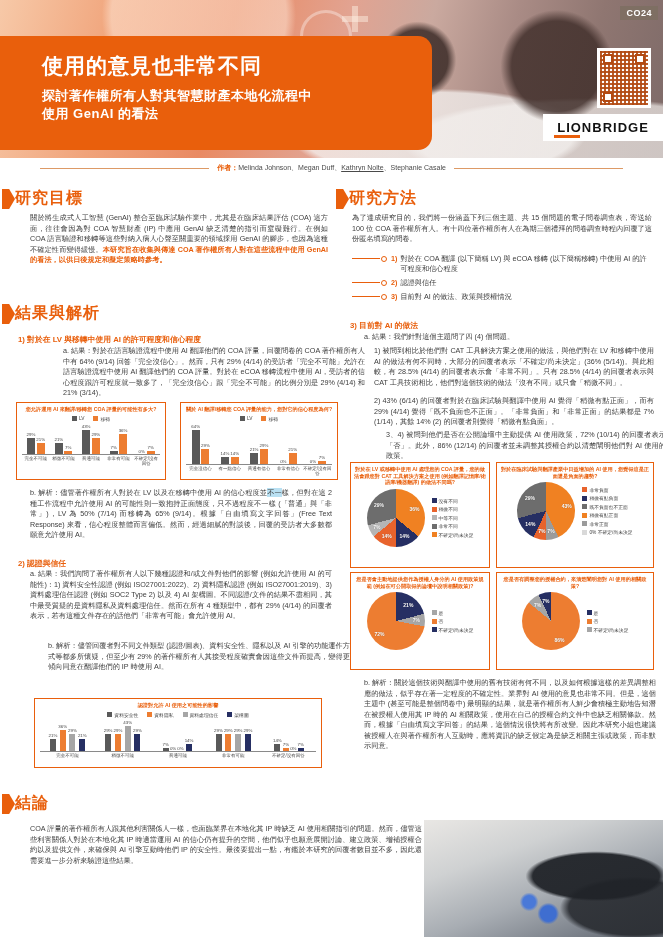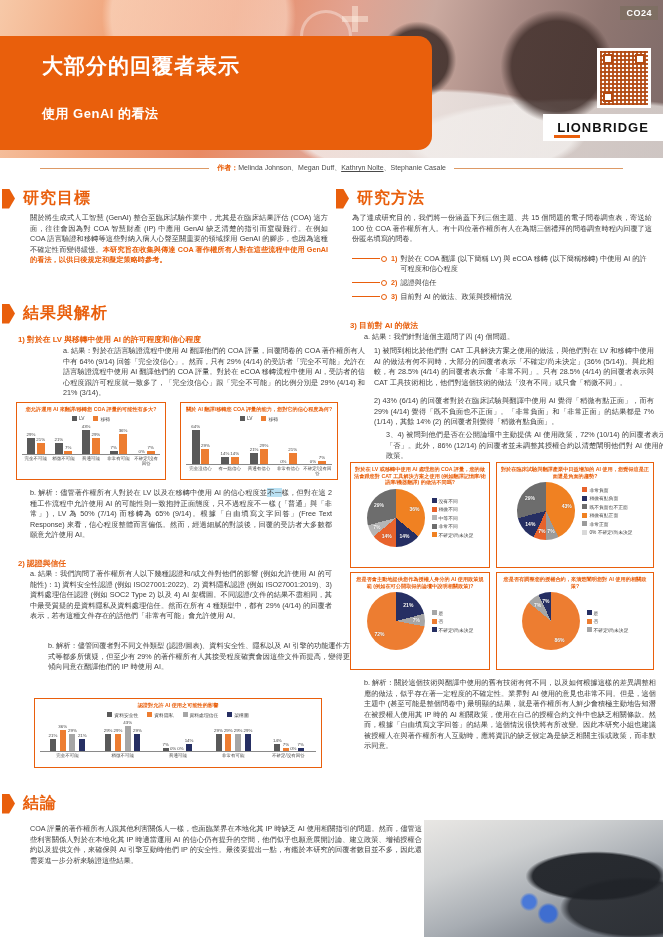--- a/index.html
+++ b/index.html
@@ -34,21 +34,21 @@
   .logo{position:absolute;right:0;top:114px;width:120px;height:27px;background:#fff;
     display:flex;align-items:center;justify-content:center;font-size:13px;font-weight:bold;
     letter-spacing:1px;color:#121212;}
   .lb-bar{position:absolute;left:11px;bottom:3px;width:26px;height:3px;background:#E95F0C;}
   
   .authors-row{position:absolute;left:40px;right:40px;top:163px;display:flex;align-items:center;gap:8px;
     font-size:7px;color:#4a4a4a;}
   .rule{flex:1;border-top:1px solid #dd9a66;height:0;}
   .author-link{text-decoration:underline;}
   
-  .sec-h{display:flex;align-items:center;gap:8px;}
+  .sec-h{display:flex;align-items:flex-end;gap:0;}
   .sec-arrow{width:13px;height:20px;background:#E95F0C;
     clip-path:polygon(0 0,55% 0,100% 50%,55% 100%,0 100%);flex:none;}
   .sec-title{color:#E95F0C;font-weight:bold;font-size:16px;letter-spacing:1px;}
   
   .p{font-size:7.2px;line-height:1.46;text-align:justify;color:#3c3c3c;}
   .hl{color:#E95F0C;font-weight:bold;}
   .sel{background:#b9e0f2;}
   .subhead{color:#E95F0C;font-weight:bold;font-size:7.8px;}
   .m-item{display:flex;align-items:flex-start;margin-bottom:4px;font-size:7.2px;line-height:1.4;}
   .m-line{width:28px;border-top:1px solid #E95F0C;margin-top:4px;flex:none;}
@@ -89,22 +89,22 @@
 <body>
 
 <div class="poster">
 
   <div class="hero">
     <div class="hero-ring"></div>
     <div class="hero-plus-v"></div>
     <div class="hero-plus-h"></div>
     <div class="code-badge">CO24</div>
     <div class="title-card">
-      <h1>大部分的回覆者表示</h1>
-      <h2><br><span>使用 GenAI 的看法</span></h2>
+      <h1>使用的意見也非常不同</h1>
+      <h2><span>探討著作權所有人對其智慧財產本地化流程中</span><br><span>使用 GenAI 的看法</span></h2>
     </div>
     <div class="qr">
         <div class="qr-px">
           <i class="tl"></i>
           <i class="tr"></i>
           <i class="bl"></i>
         </div>
       </div>
     <div class="logo">
         <span>LIONBRIDGE</span>

